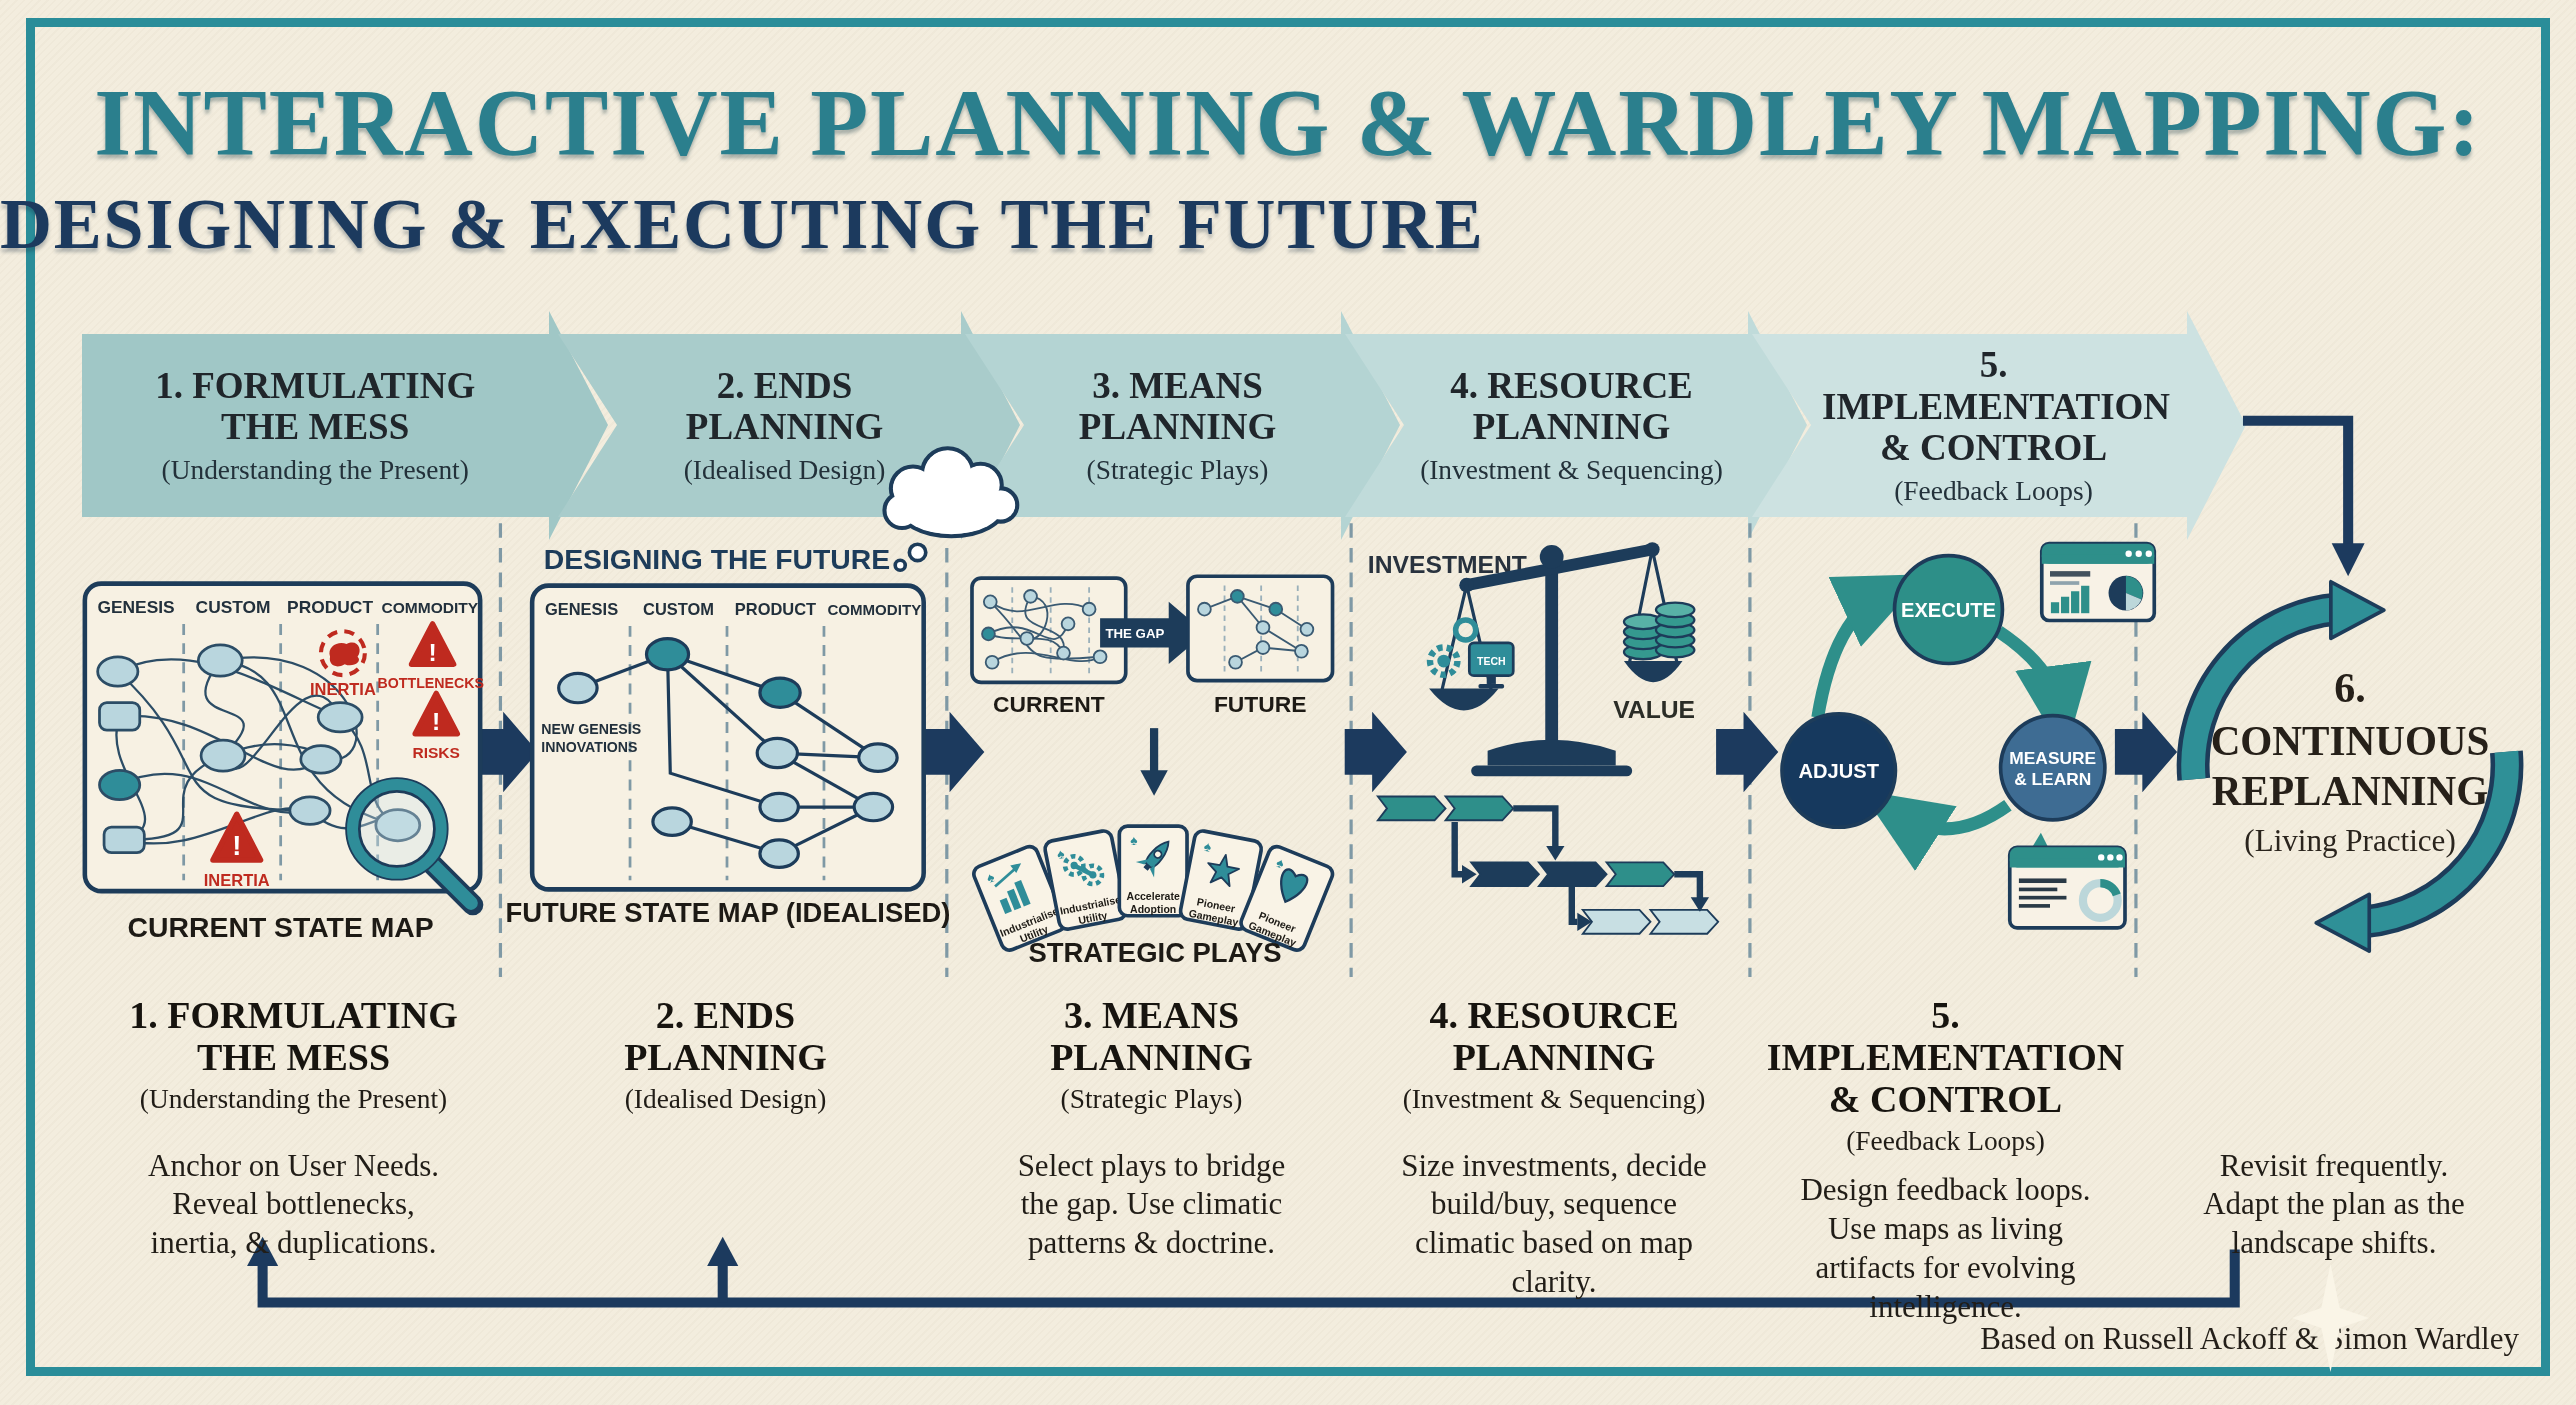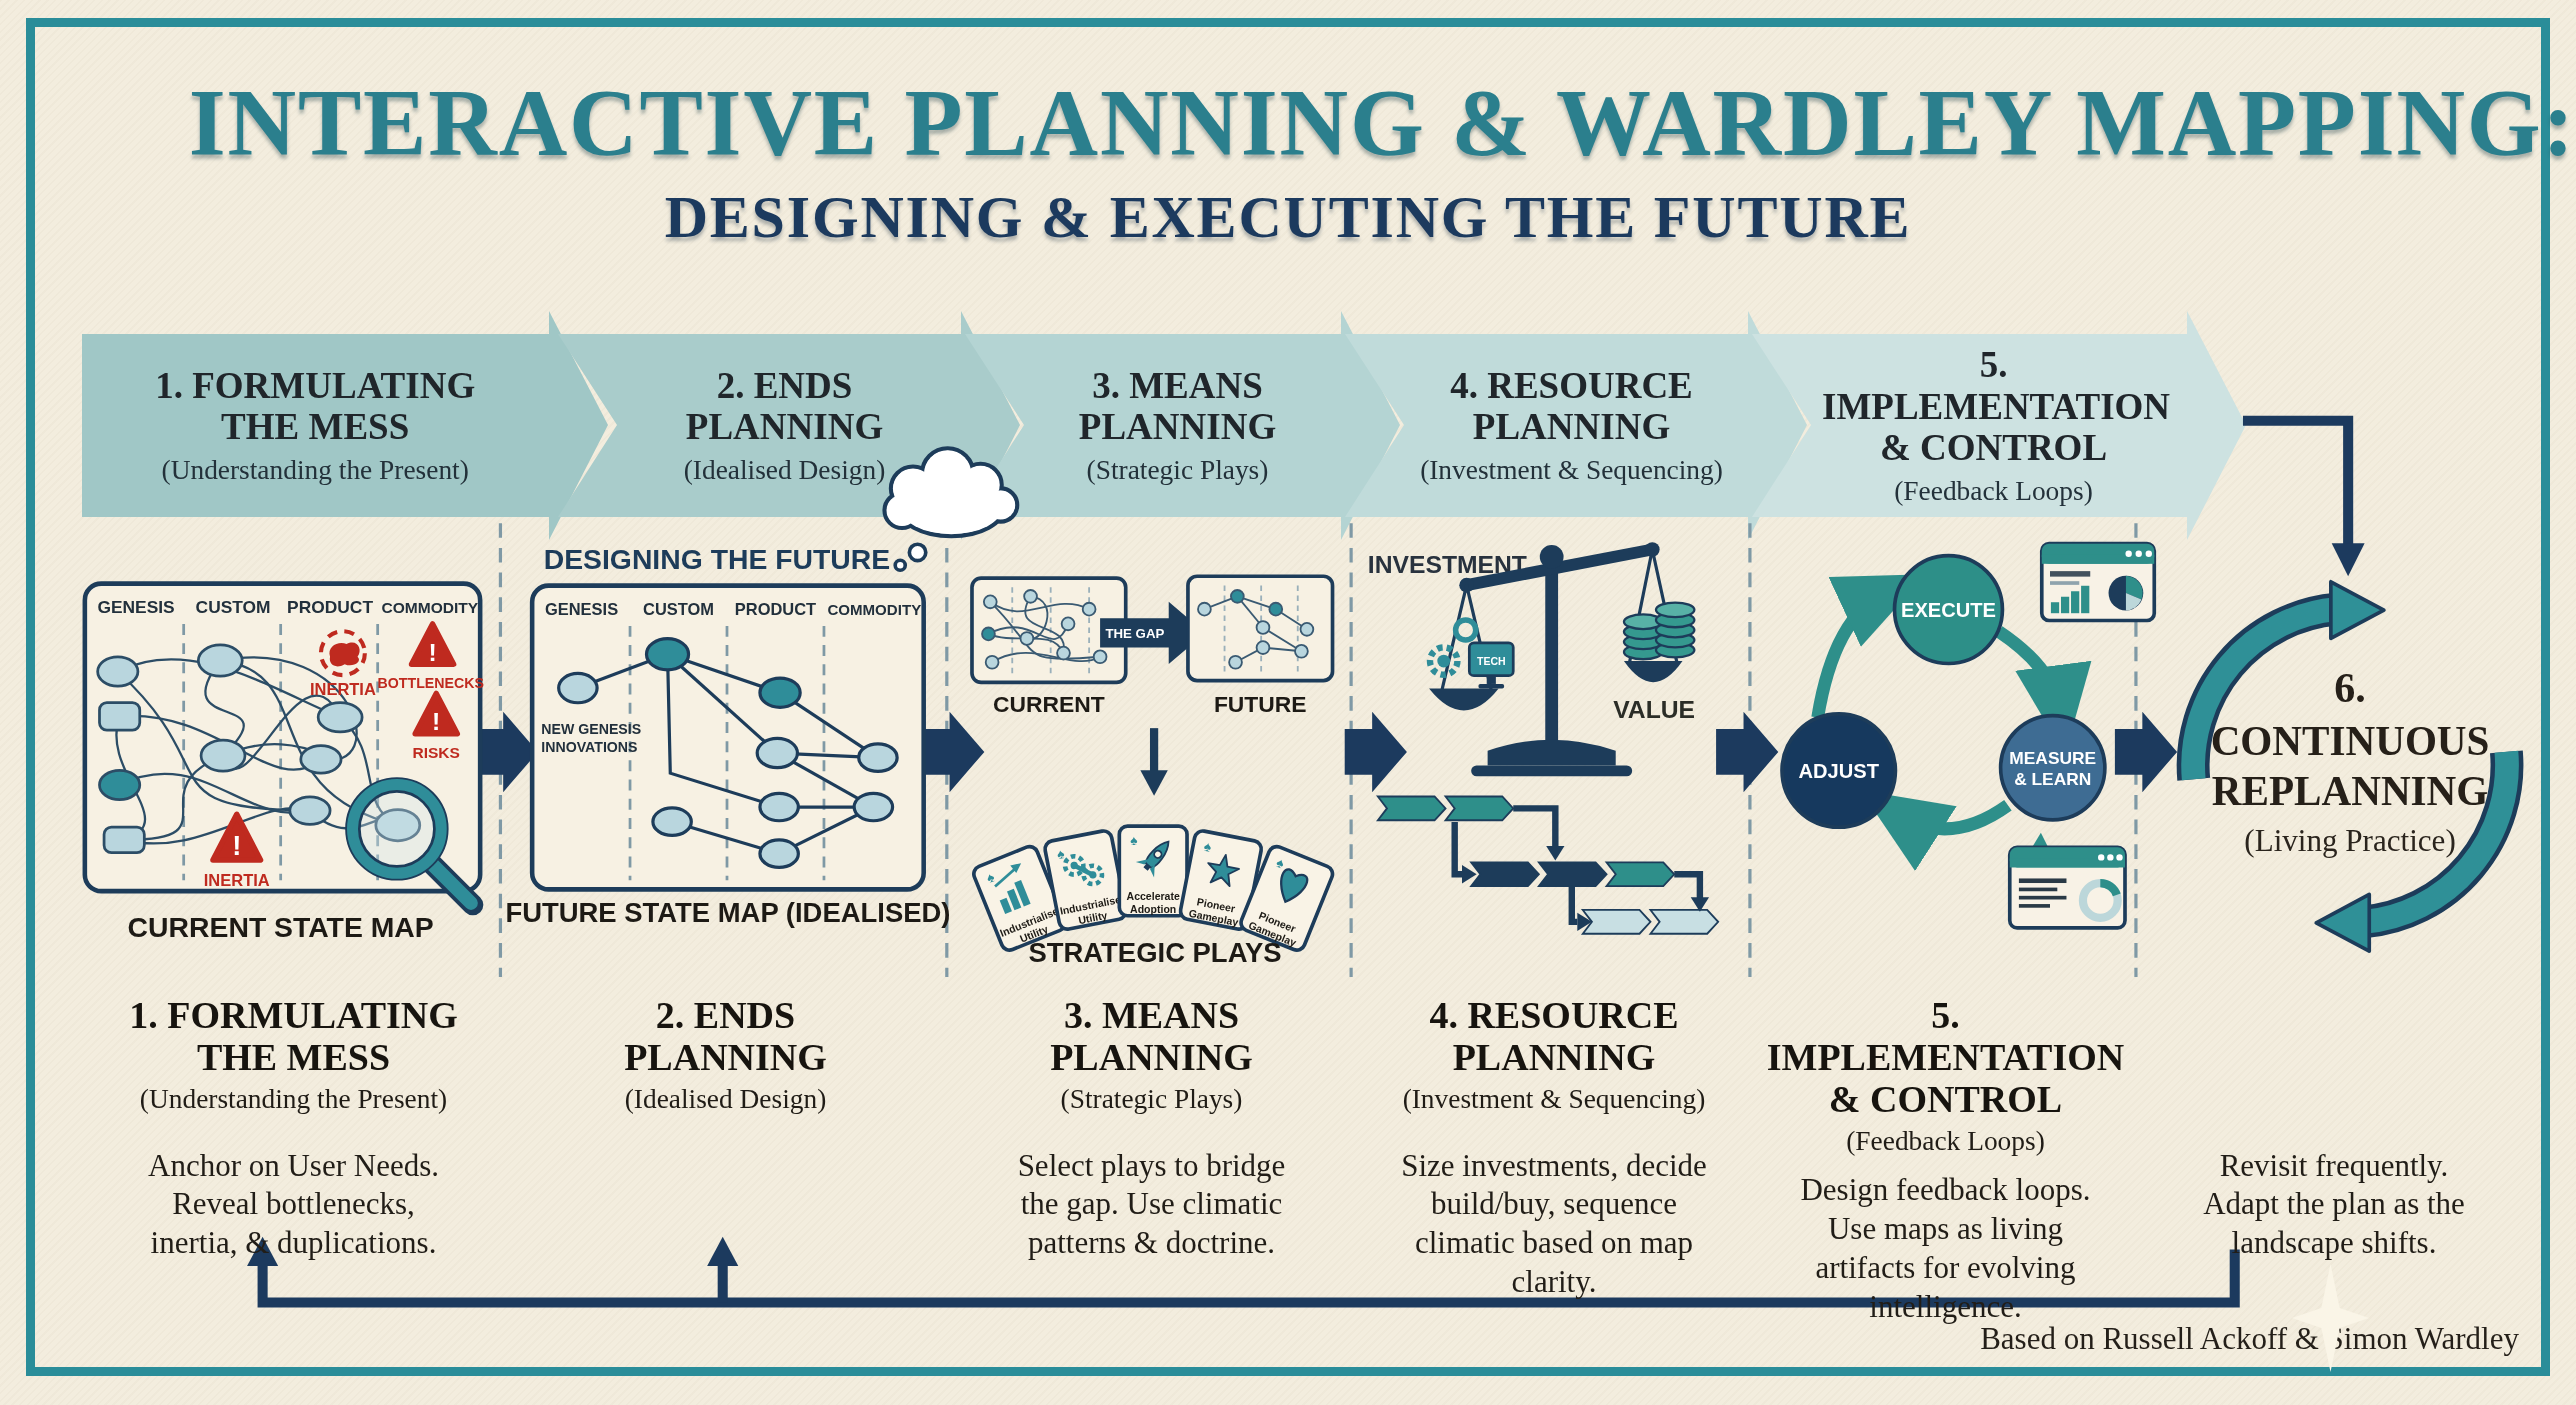--- a/index.html
+++ b/index.html
@@ -9,25 +9,25 @@
     --arrow1:#a0c7c6; --arrow2:#a9cccb; --arrow3:#b4d4d3; --arrow4:#c0dbda; --arrow5:#cde2e1;
     --arrow-text:#20262b;
   }
   html,body{margin:0;padding:0;background:#e8e2d2;}
   #canvas{position:relative;width:2576px;height:1405px;overflow:hidden;
     background:var(--cream);
     background-image:repeating-linear-gradient(135deg, rgba(120,100,60,0.03) 0 1.8px, transparent 1.8px 5.5px);
     font-family:"Liberation Serif",serif;}
   .frame{position:absolute;left:25.6px;top:18.3px;right:25.6px;bottom:29px;
     border:9.1px solid var(--frame-teal);pointer-events:none;}
-  .title1{position:absolute;left:0;top:68px;width:100%;text-align:right;
+  .title1{position:absolute;left:0;top:68px;width:100%;text-align:center;
     font-family:"Liberation Serif",serif;font-weight:700;font-size:95px;letter-spacing:1.8px;
     color:var(--title-teal);text-shadow:0 3.7px 3.7px rgba(30,60,70,0.35);white-space:nowrap;}
-  .title2{position:absolute;left:0;top:183px;width:100%;text-align:center;
-    font-family:"Liberation Serif",serif;font-weight:700;font-size:60px;letter-spacing:1.8px;
+  .title2{position:absolute;left:0;top:183px;width:100%;text-align:left;
+    font-family:"Liberation Serif",serif;font-weight:700;font-size:72px;letter-spacing:1.8px;
     color:var(--navy);text-shadow:0 3.7px 3.7px rgba(20,40,60,0.3);white-space:nowrap;}
   .stage-arrow{position:absolute;top:311px;height:229px;}
   .stage-arrow-inner{position:absolute;top:23px;bottom:23px;display:flex;flex-direction:column;
     justify-content:center;text-align:center;}
   .stage-title{font-family:"Liberation Serif",serif;font-weight:700;font-size:37px;line-height:1.12;
     color:var(--arrow-text);white-space:pre-line;}
   .stage-sub{font-family:"Liberation Serif",serif;font-size:27.4px;margin-top:7.3px;color:#23313a;}
   .col{position:absolute;text-align:center;color:var(--ink);}
   .col-head{min-height:137px;}
   .col-heading{font-family:"Liberation Serif",serif;font-weight:700;font-size:38px;line-height:1.1;

